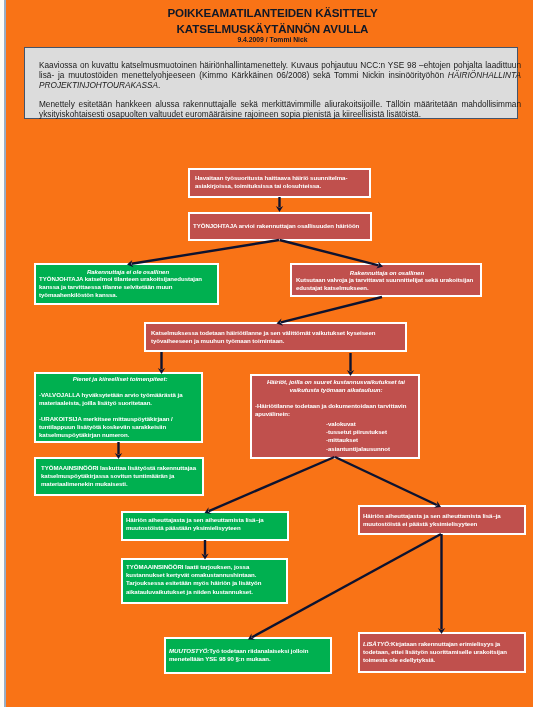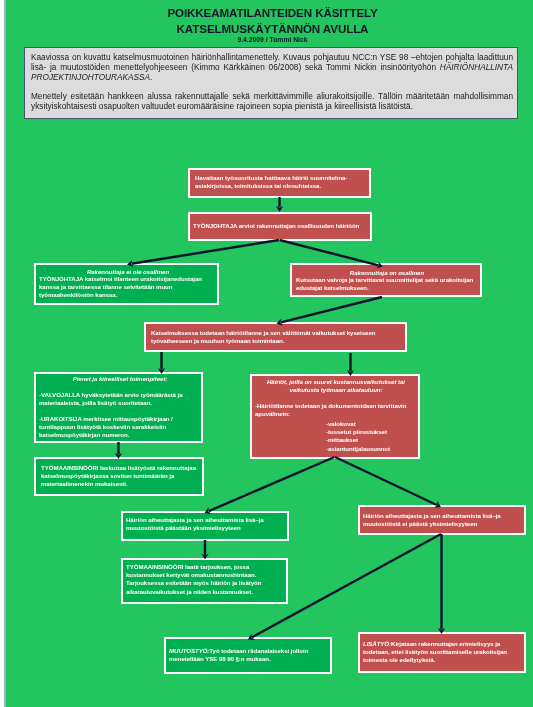--- a/index.html
+++ b/index.html
@@ -1,31 +1,31 @@
 <!DOCTYPE html>
 <html><head>
 <meta charset="utf-8">
 <style>
   html,body{margin:0;padding:0;}
   body{width:533px;height:707px;overflow:hidden;background:#ffffff;
        font-family:"Liberation Sans",sans-serif;}
-  #page{position:relative;width:533px;height:707px;background:#22c55e;overflow:hidden;}
+  #page{position:relative;width:533px;height:707px;background:#f97316;overflow:hidden;}
   #leftstrip{position:absolute;left:0;top:0;width:4px;height:707px;
              background:linear-gradient(to right,#fffdf4 0%,#fffdf6 35%,#fbfeff 100%);}
   #leftedge{position:absolute;left:4px;top:0;width:2px;height:707px;
             background:linear-gradient(to right,#9fb0bd 0%,#93aece 100%);}
 
   #title{position:absolute;left:6px;top:5px;width:533px;text-align:center;color:#101828;}
   #title .t1{font-size:11.6px;font-weight:bold;letter-spacing:-0.1px;line-height:16px;}
   #title .t2{font-size:11.6px;font-weight:bold;letter-spacing:-0.1px;line-height:16px;}
   #title .by{font-size:6.8px;font-weight:bold;line-height:5px;}
 
   #intro{position:absolute;left:24px;top:47px;width:494px;height:72px;
          background:#dcdcdc;border:1.3px solid #44546a;box-sizing:border-box;}
-  #intro p{margin:0;color:#1a1a1a;font-size:8.25px;line-height:10px;
+  #intro p{margin:8px;color:#1a1a1a;font-size:8.25px;line-height:10px;
            text-align:justify;}
   #intro .p1{position:absolute;left:6px;top:5px;width:482px;}
   #intro .p2{position:absolute;left:6px;top:44px;width:482px;}
   #intro em{font-style:italic;}
 
   .node{position:absolute;box-sizing:border-box;border:2.5px solid #ffffff;
         color:#ffffff;font-weight:bold;overflow:hidden;}
   .node.red{background:#c0504d;}
   .node.green{background:#00b050;}
   .node .tx{position:absolute;font-size:6.1px;line-height:8.2px;letter-spacing:-0.05px;}

